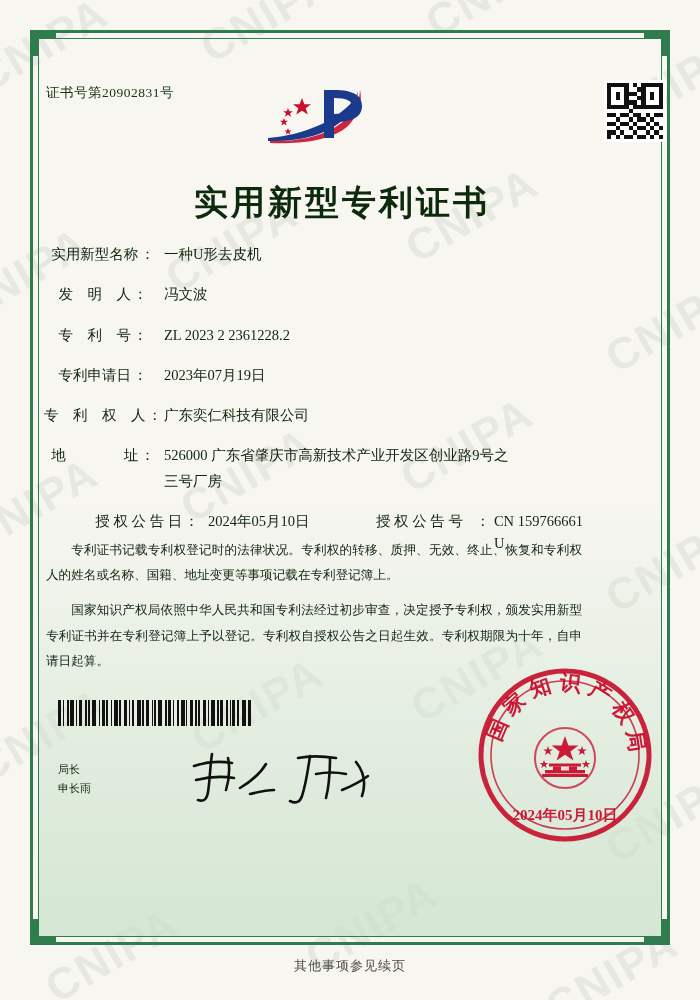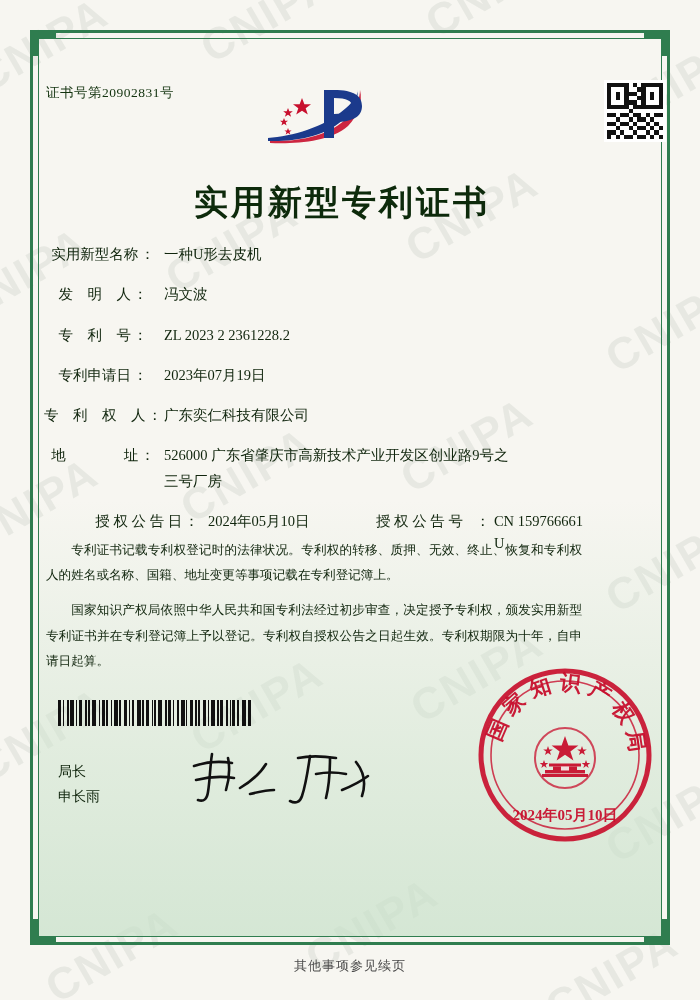--- a/index.html
+++ b/index.html
@@ -170,21 +170,21 @@
     display: flex;
     align-items: stretch;
     overflow: hidden;
   }
   .barcode i { display: block; height: 100%; background: #111; }
 
   
   .sig-labels {
     position: absolute;
     left: 58px; top: 760px;
-    font-size: 14px;
+    font-size: 11px;
     line-height: 1.75;
     color: #10250d;
   }
   .sig-script {
     position: absolute;
     left: 180px; top: 742px;
     width: 200px; height: 70px;
   }
 
   

